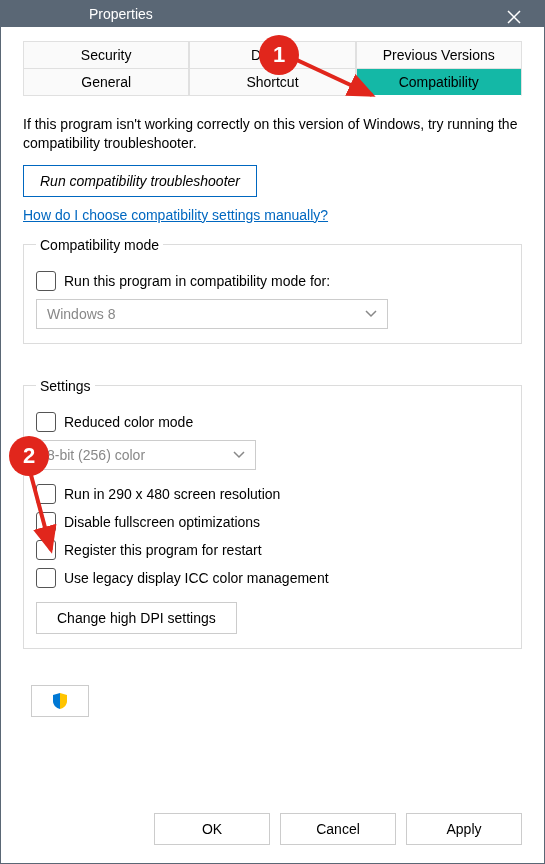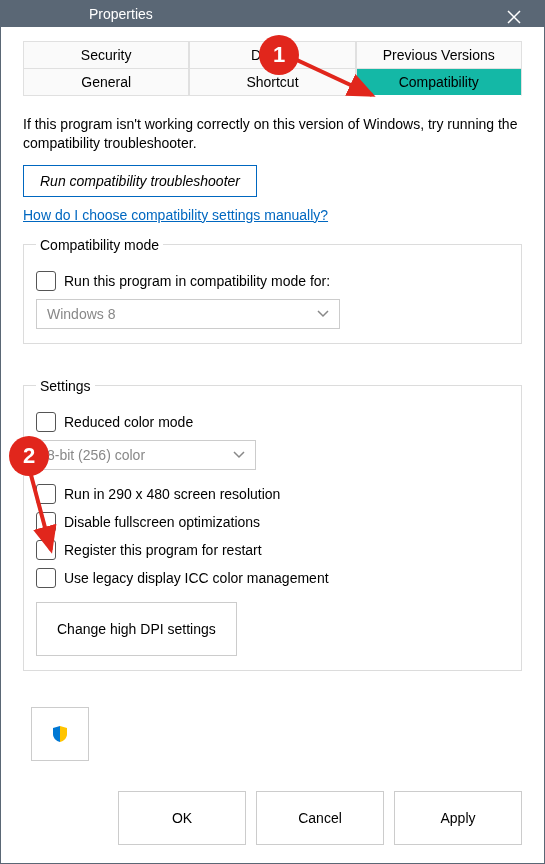--- a/index.html
+++ b/index.html
@@ -99,52 +99,52 @@
   align-items: center;
   justify-content: center;
 }
 .cb.checked {
   background: #0067c0;
   border-color: #0067c0;
 }
 .cb.checked svg { display: block; }
 .cb svg { display: none; }
 .select {
-  width: 304px;
+  width: 352px;
   height: 30px;
   border: 1px solid #ccc;
   color: #888;
   padding: 0 10px;
   display: flex;
   align-items: center;
   justify-content: space-between;
   background: #fff;
   margin-top: 6px;
 }
 .select.small { width: 220px; }
 .btn {
   border: 1px solid #ccc;
   background: #fff;
-  padding: 18px 20px;
+  padding: 7px 20px;
   font-size: 14px;
   cursor: pointer;
   font-family: inherit;
   display: inline-flex;
   align-items: center;
   gap: 6px;
 }
 .btn-all-users { margin-left: 8px; margin-top: 2px; }
 .footer {
   position: absolute;
   bottom: 18px;
   right: 22px;
   display: flex;
   gap: 10px;
 }
-.footer .btn { width: 128px; justify-content: center; }
+.footer .btn { width: 116px; justify-content: center; }
 .shield {
   width: 16px;
   height: 16px;
 }
 .badge {
   position: absolute;
   width: 40px;
   height: 40px;
   border-radius: 50%;
   background: #e1261c;

